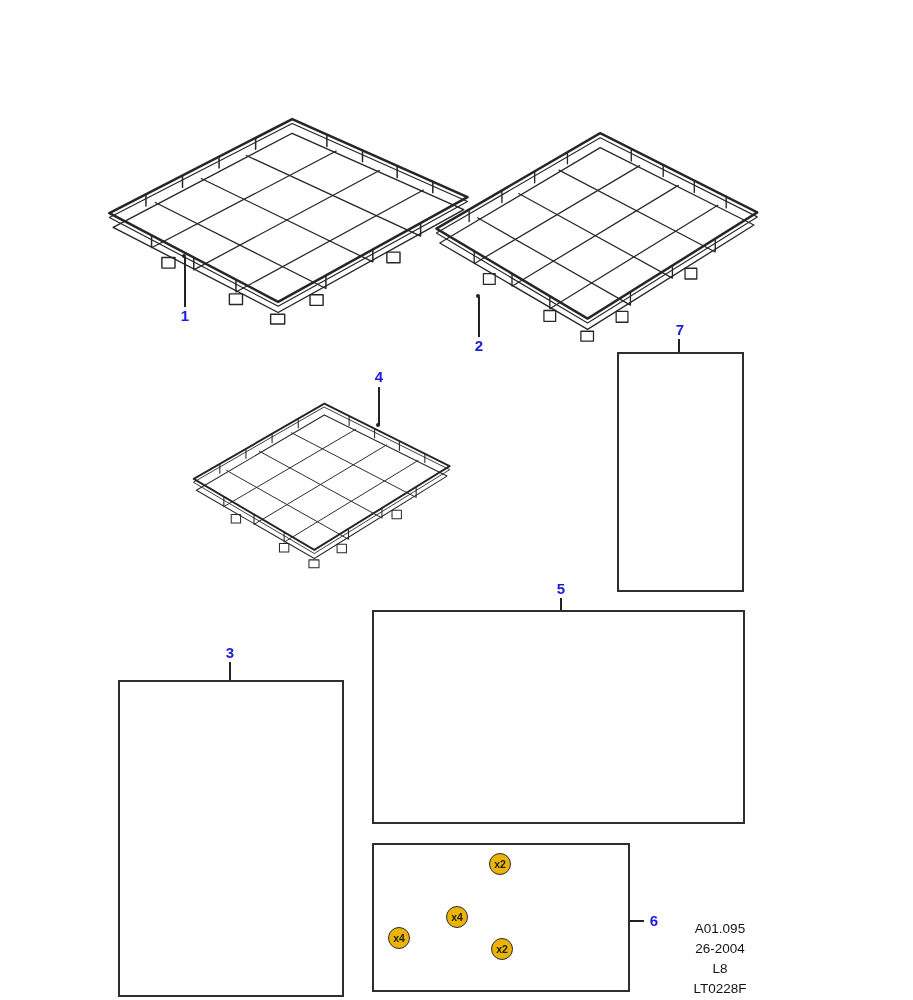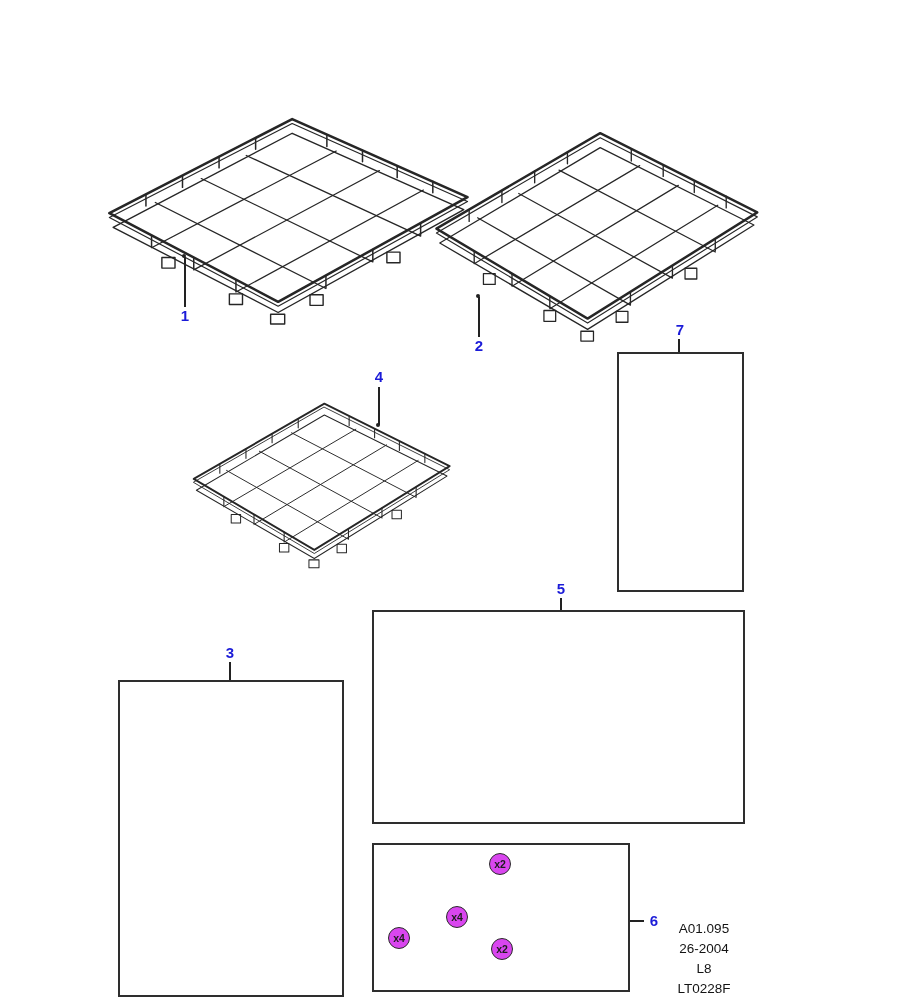--- a/index.html
+++ b/index.html
@@ -5,23 +5,23 @@
   html,body{margin:0;padding:0;background:#fff;}
   #page{position:relative;width:913px;height:1000px;background:#fff;overflow:hidden;
         font-family:"Liberation Sans",sans-serif;}
   .callout{position:absolute;width:18px;text-align:center;color:#1b1bd8;
            font-weight:bold;font-size:15px;line-height:16px;cursor:default;}
   .vline{position:absolute;width:1.5px;background:#222;}
   .hline{position:absolute;height:1.5px;background:#222;}
   .dot{position:absolute;width:4px;height:4px;border-radius:50%;background:#222;}
   .panel{position:absolute;border:2px solid #2e2e2e;background:#fff;box-sizing:border-box;}
   .badge{position:absolute;width:22px;height:22px;border:1.6px solid #2b2b2b;border-radius:50%;
-         background:#d946ef;box-sizing:border-box;display:flex;align-items:center;justify-content:center;
+         background:#eab308;box-sizing:border-box;display:flex;align-items:center;justify-content:center;
          font-size:10.5px;font-weight:bold;color:#1c1c1c;z-index:5;}
-  #footer{position:absolute;left:660px;top:919px;width:88px;text-align:center;
+  #footer{position:absolute;left:676px;top:919px;width:88px;text-align:center;
           font-size:13.5px;line-height:20px;color:#141414;}
   svg{position:absolute;left:0;top:0;}
   .ln{stroke:#262626;fill:none;stroke-linecap:round;stroke-linejoin:round;}
 </style>
 </head>
 <body>
 
 <div id="page">
 
   <svg width="913" height="1000" viewBox="0 0 913 1000">

